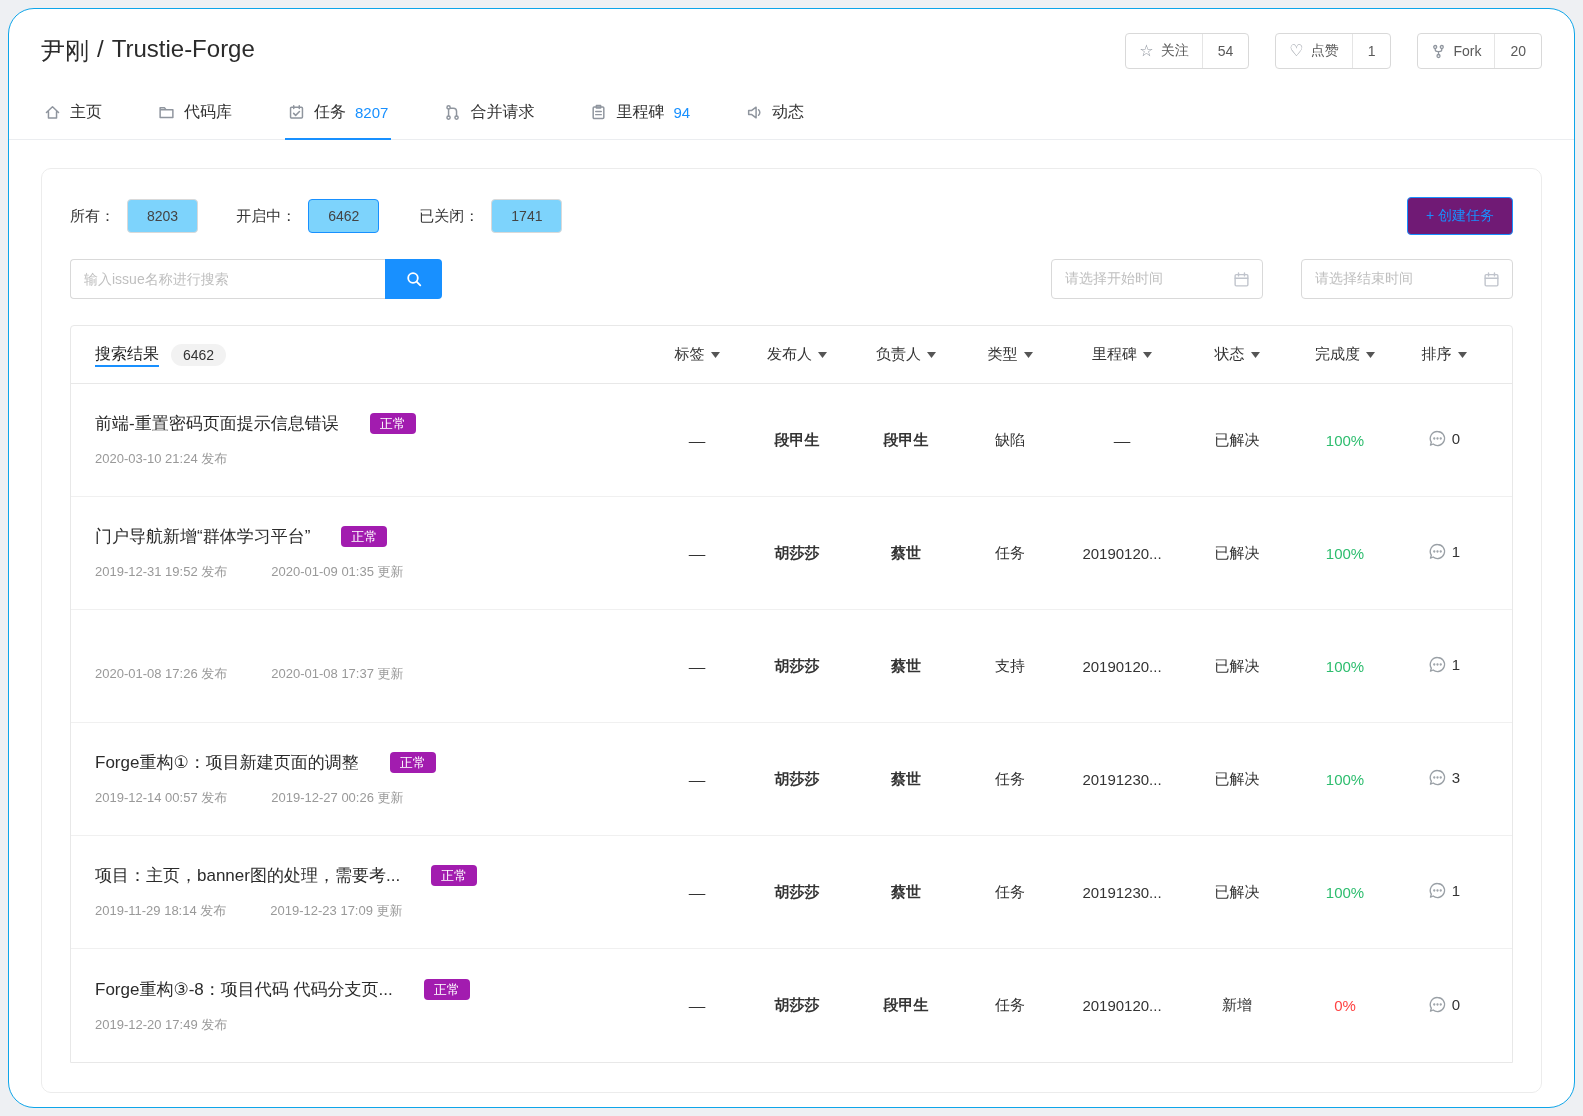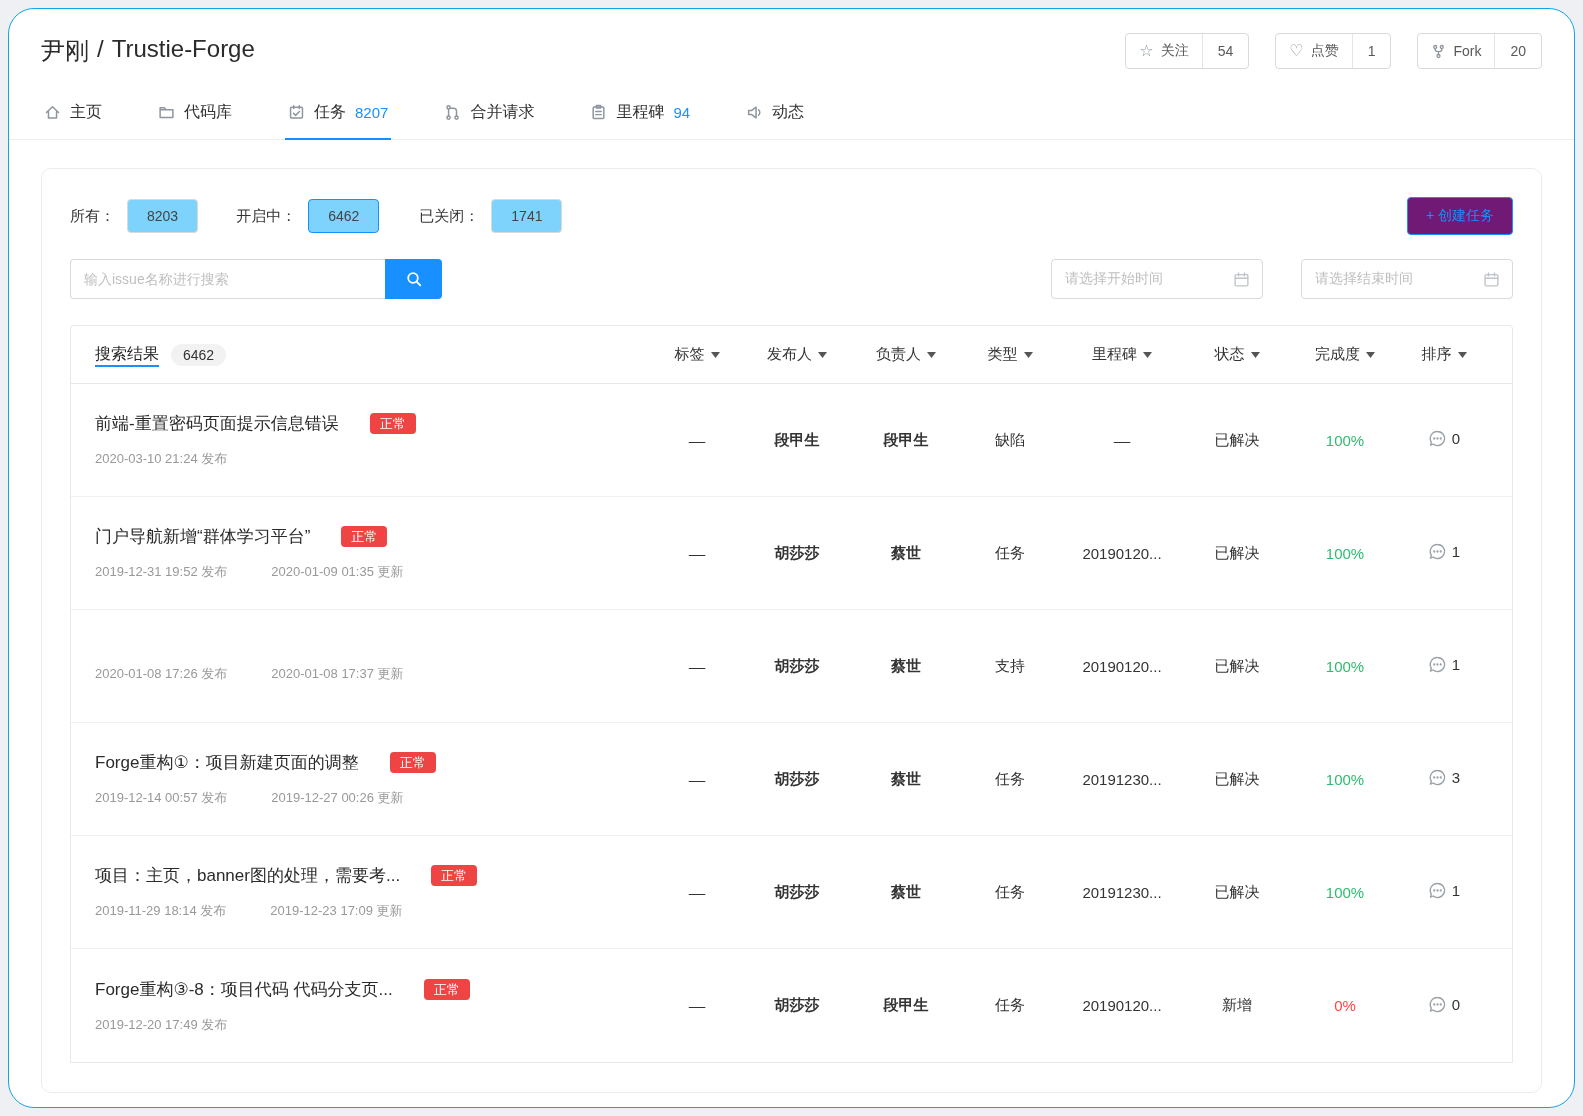--- a/index.html
+++ b/index.html
@@ -63,21 +63,21 @@
 
   .w-tag{width:90px}.w-pub{width:110px}.w-ass{width:108px}.w-type{width:100px}
   .w-mile{width:124px}.w-status{width:106px}.w-done{width:110px}.w-sort{width:88px}
 
   .task-row { display:flex; align-items:center; height:113px; padding:0 24px; border-bottom:1px solid #f0f0f0; }
   .task-row:last-child { border-bottom:none; }
   .task-main { flex:1; min-width:0; padding-right:12px; }
   .task-title-line { display:flex; align-items:center; gap:31px; }
   .task-title { font-size:17px; color:#2b2b2b; font-weight:500; text-decoration:none; cursor:pointer; white-space:nowrap; }
   .badge { color:#fff; font-size:13px; padding:4px 10px; border-radius:4px; line-height:1; }
-  .badge-green { background:#ef4444; }
+  .badge-green { background:#a21caf; }
   .badge-orange { background:#fa8c16; }
   .task-meta { margin-top:15px; display:flex; gap:44px; font-size:13px; color:#999; }
   .cell { flex-shrink:0; text-align:center; font-size:15px; color:#333; }
   .cell-strong { font-weight:600; }
   .pct-green { color:#2dbd6e; font-weight:500; }
   .pct-red { color:#ff4343; font-weight:500; }
   .comment-group { display:inline-flex; align-items:center; gap:5px; cursor:pointer; color:#333; font-size:15px; }
   .comment-group svg { width:19px; height:19px; stroke:#9aa0a6; fill:none; stroke-width:1.4; stroke-linecap:round; stroke-linejoin:round; }
 </style>
 </head>

